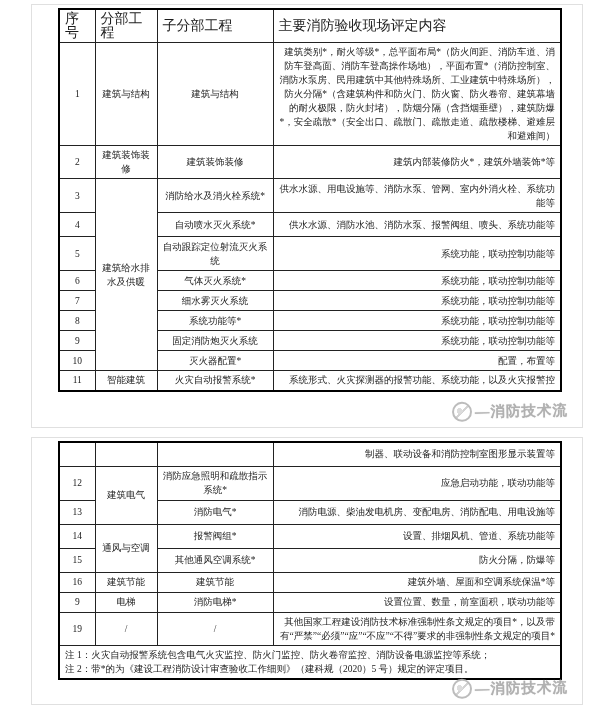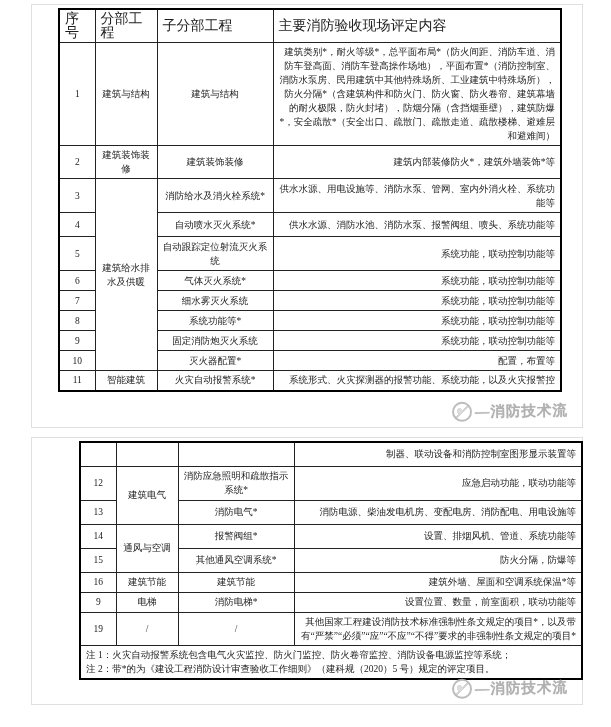--- a/index.html
+++ b/index.html
@@ -1,21 +1,21 @@
 <!DOCTYPE html>
 <html><head>
 <meta charset="utf-8">
 <style>
   * { margin:0; padding:0; box-sizing:border-box; }
   html,body { width:611px; height:727px; background:#ffffff; overflow:hidden; }
   body { font-family:"Liberation Serif","DejaVu Serif",serif; color:#1c1c1c; position:relative; }
 
   .img-block { position:absolute; left:31px; width:552px; background:#fff; border:1px solid #e0e0e0; }
   .block-1 { top:4px; height:424px; }
-  .block-2 { top:437px; height:268px;padding-left:21px; }
+  .block-2 { top:437px; height:268px; }
 
   .doc-title { text-align:center; font-size:12px; font-weight:bold; padding-top:5px; letter-spacing:0.5px; }
 
   table.eval { border-collapse:collapse; table-layout:fixed; width:502px; margin-left:26px; font-size:9.5px; line-height:14px; }
   .block-1 table.eval { margin-top:3px; }
   .block-2 table.eval { margin-top:3px; }
   table.eval { border:2px solid #000; }
   table.eval td, table.eval th { border:1px solid #222; vertical-align:middle; padding:2px 5px; font-weight:normal; }
   table.eval th { text-align:left; height:26px; font-size:14px; }
   td.c-no   { text-align:center; }

